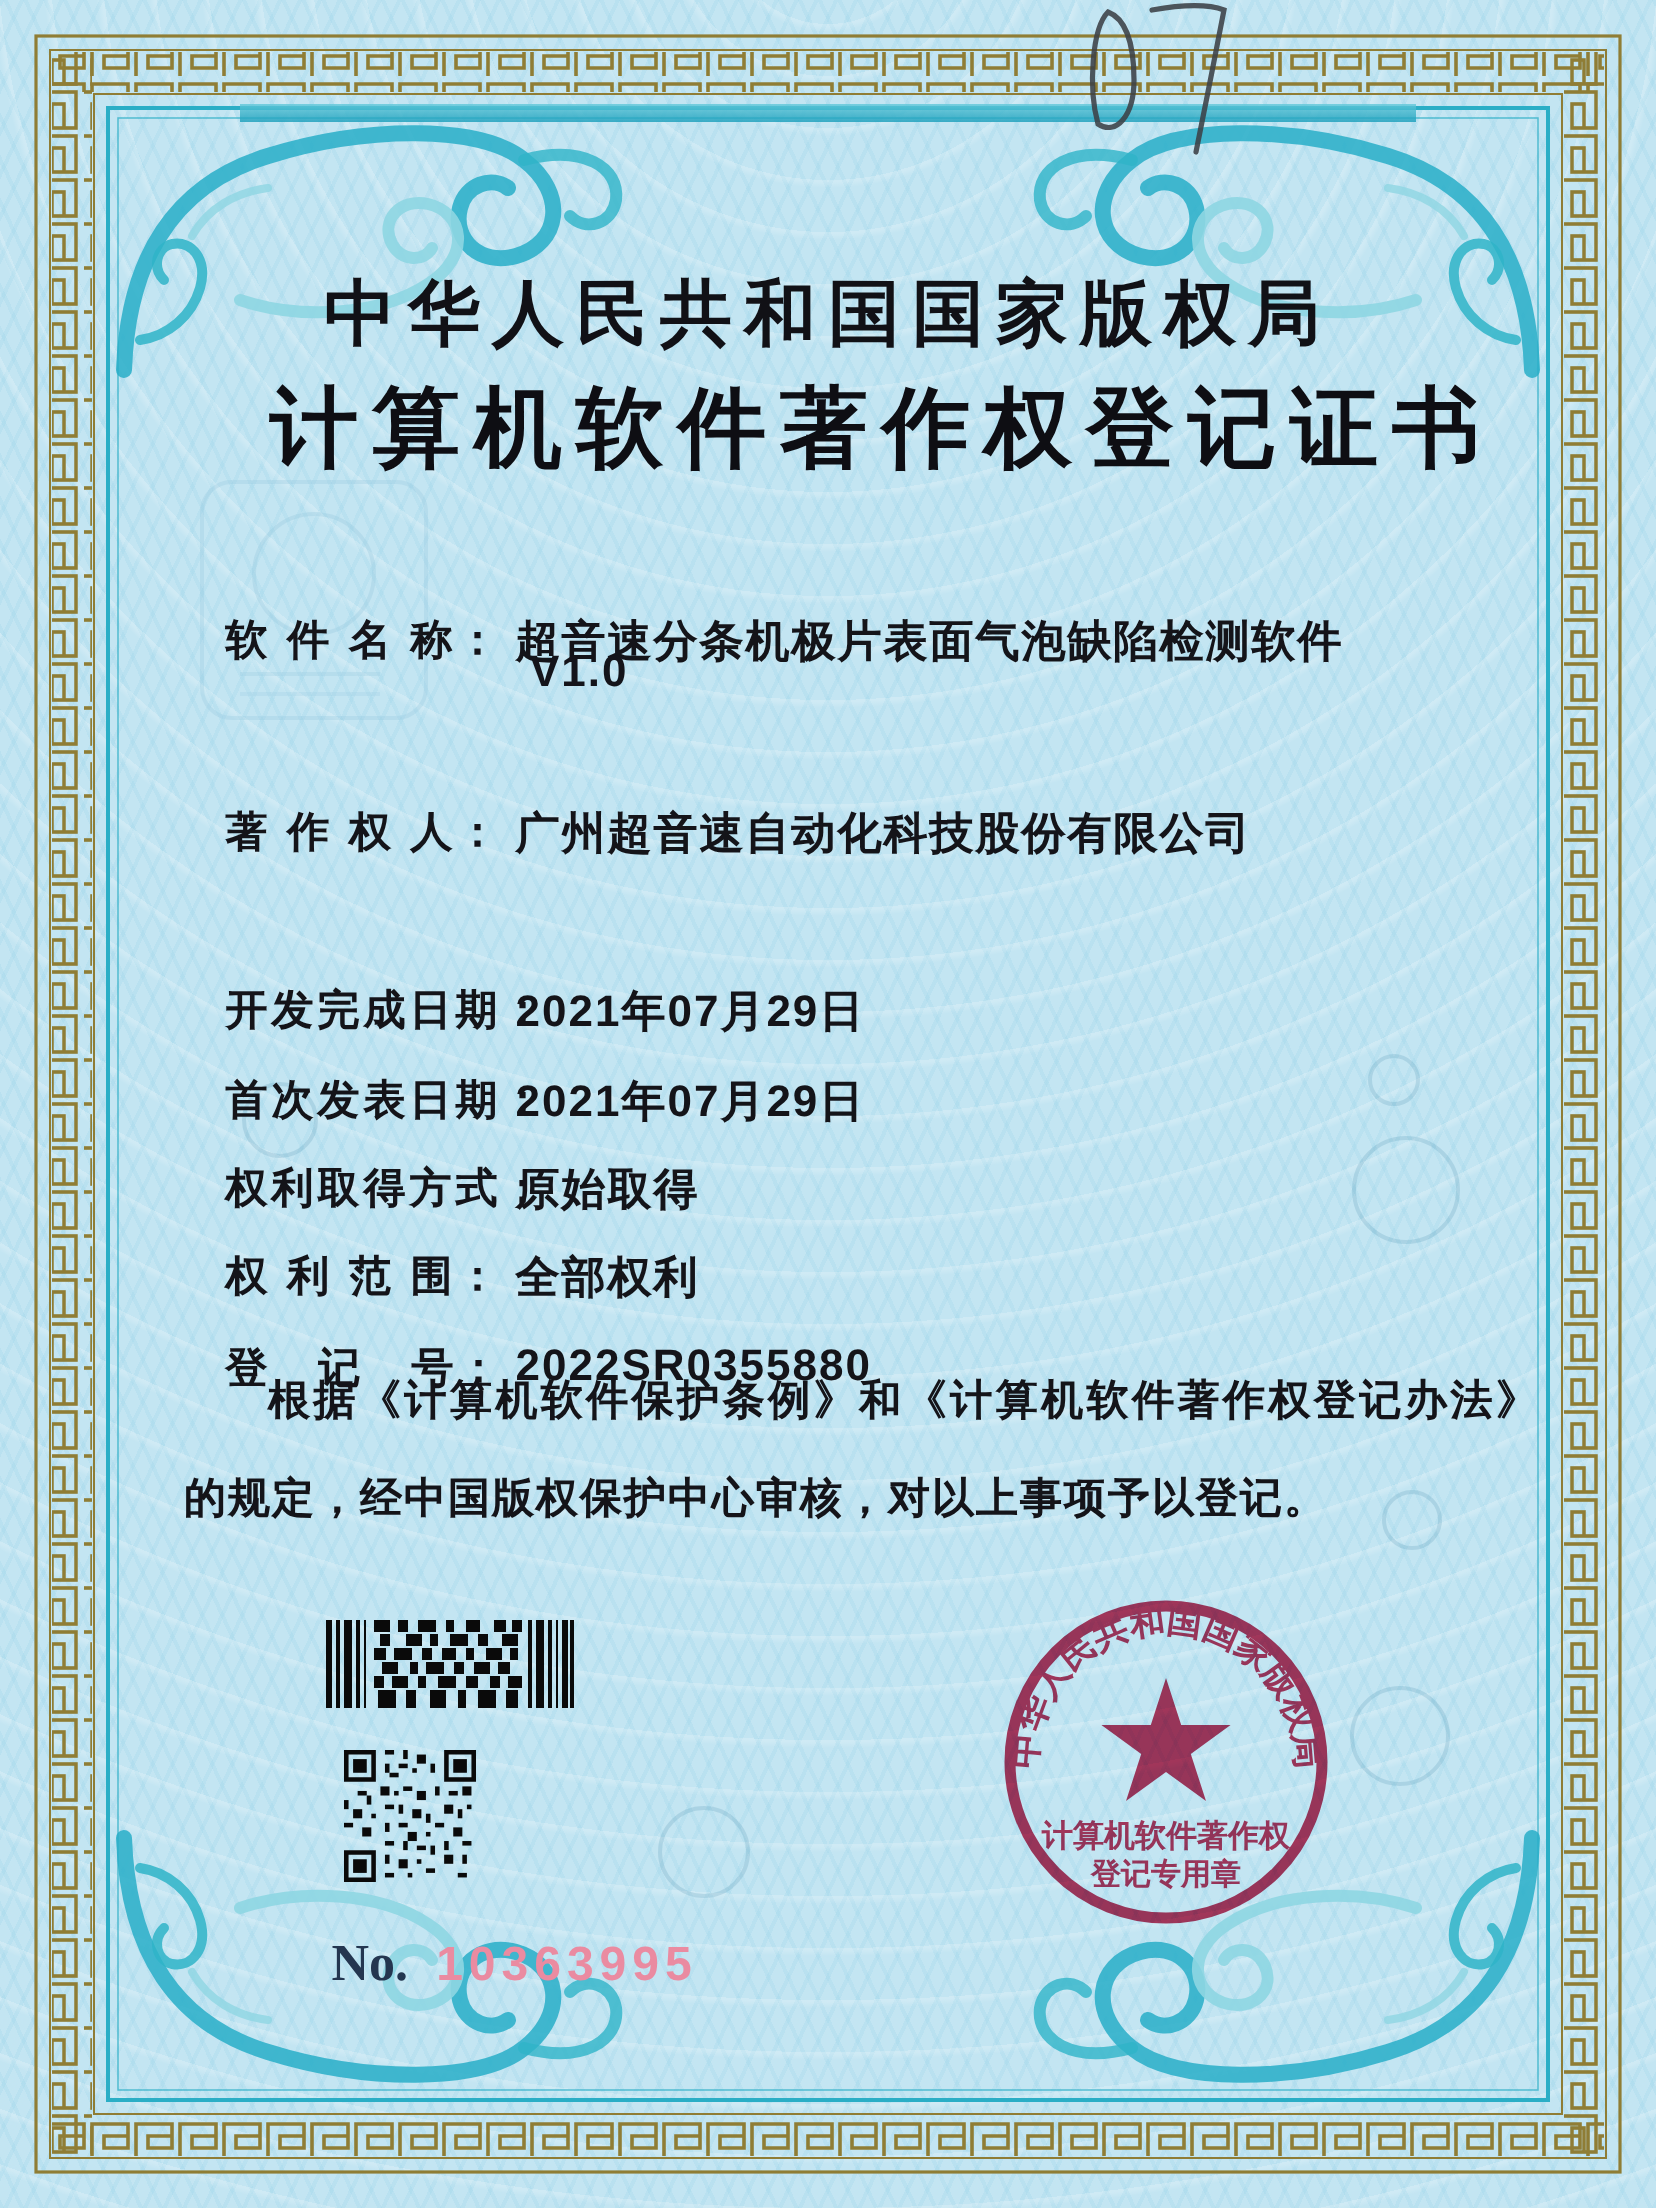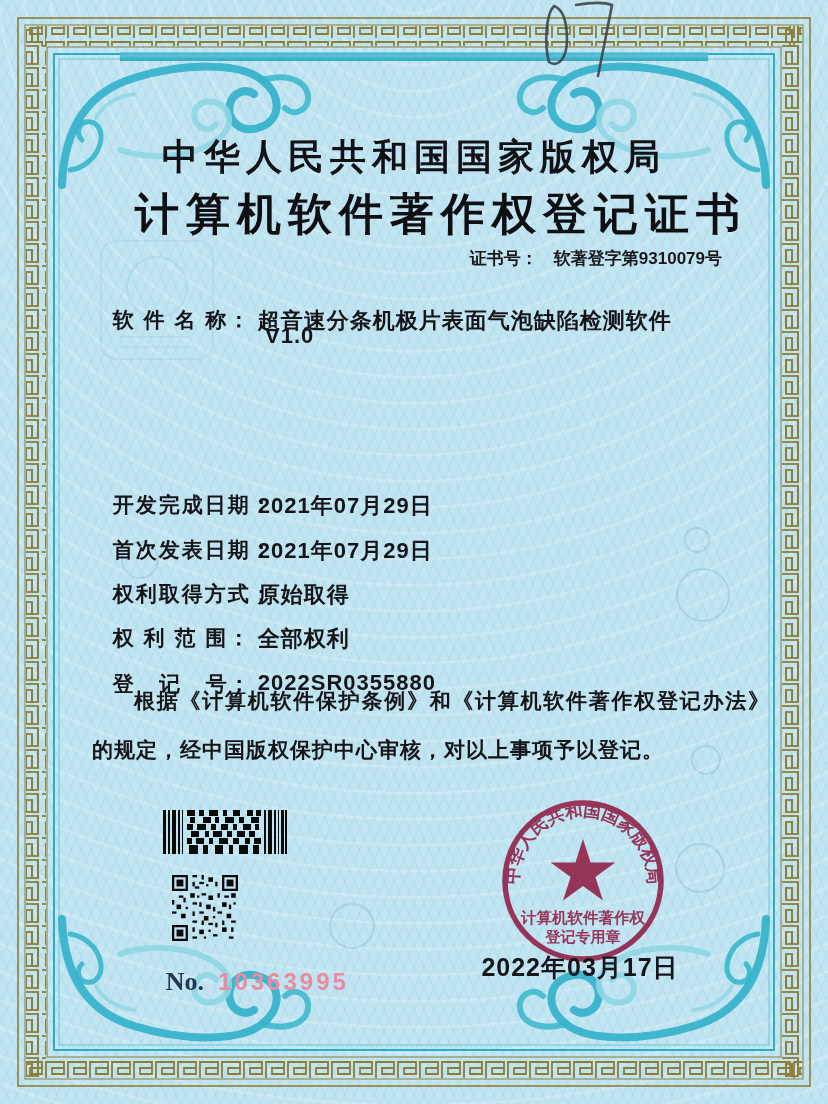--- a/index.html
+++ b/index.html
@@ -107,30 +107,29 @@
   </svg>
 
   <div class="abs emblem">
     <div class="c"></div>
     <div class="t"></div>
   </div>
 
   <div class="abs authority">中华人民共和国国家版权局</div>
   <div class="abs cert-title">计算机软件著作权登记证书</div>
 
-  <div class="abs certno">
-    <span>证书号：</span>
-    <span>软著登字第9310079号</span>
-  </div>
 
   <div class="abs row" style="top:288px;">
     <span class="lbl">软 件 名 称：</span><span class="val">超音速分条机极片表面气泡缺陷检测软件</span>
   </div>
   <div class="abs val2" style="top:323px;margin-left:25px;">V1.0</div>
 
+  <div class="abs row" style="top:384px;">
+    <span class="lbl">著 作 权 人：</span><span class="val">广州超音速自动化科技股份有限公司</span>
+  </div>
 
   <div class="abs row" style="top:473px;">
     <span class="lbl">开发完成日期：</span><span class="val">2021年07月29日</span>
   </div>
 
   <div class="abs row" style="top:518px;">
     <span class="lbl">首次发表日期：</span><span class="val">2021年07月29日</span>
   </div>
 
   <div class="abs row" style="top:562px;">
@@ -273,15 +272,14 @@
     </defs>
     <circle r="78" fill="none" stroke="#c22c52" stroke-width="5.5"></circle>
     <polygon fill="#c22c52" transform="translate(0,-8)" points="0,-34 7.6,-10.5 32.3,-10.5 12.4,4 20,27.5 0,13 -20,27.5 -12.4,4 -32.3,-10.5 -7.6,-10.5"></polygon>
     <text font-size="17.5" font-weight="bold" fill="#c22c52" font-family="Liberation Sans, sans-serif">
       <textPath href="#sealArc" startOffset="50%" text-anchor="middle">中华人民共和国国家版权局</textPath>
     </text>
     <text y="42" text-anchor="middle" font-size="15.5" font-weight="bold" fill="#c22c52" font-family="Liberation Sans, sans-serif">计算机软件著作权</text>
     <text y="61" text-anchor="middle" font-size="15" font-weight="bold" fill="#c22c52" font-family="Liberation Sans, sans-serif">登记专用章</text>
   </svg>
 
-  <div class="abs issue-date">2022年03月17日</div>
 
 </div>
 
 </body></html>

